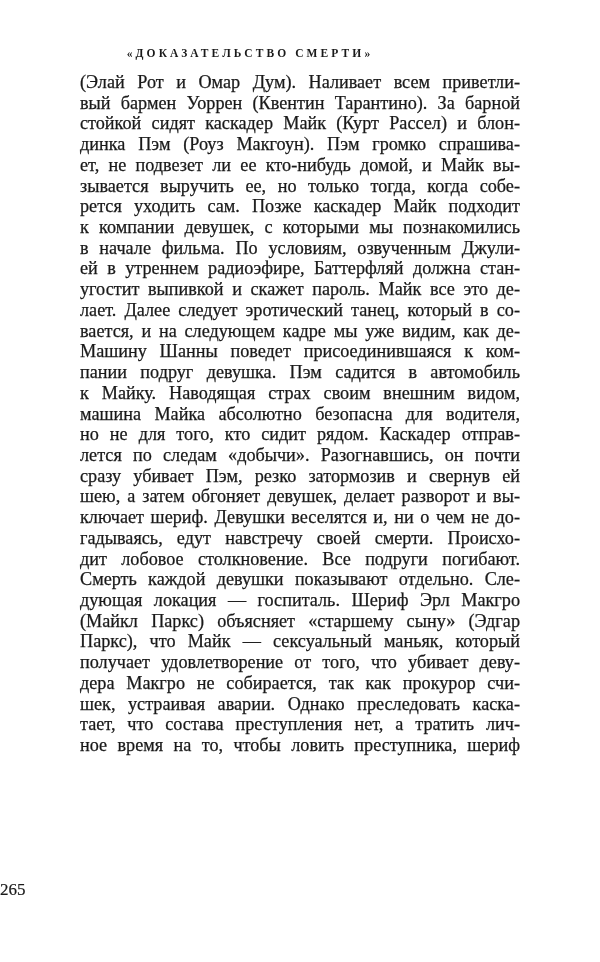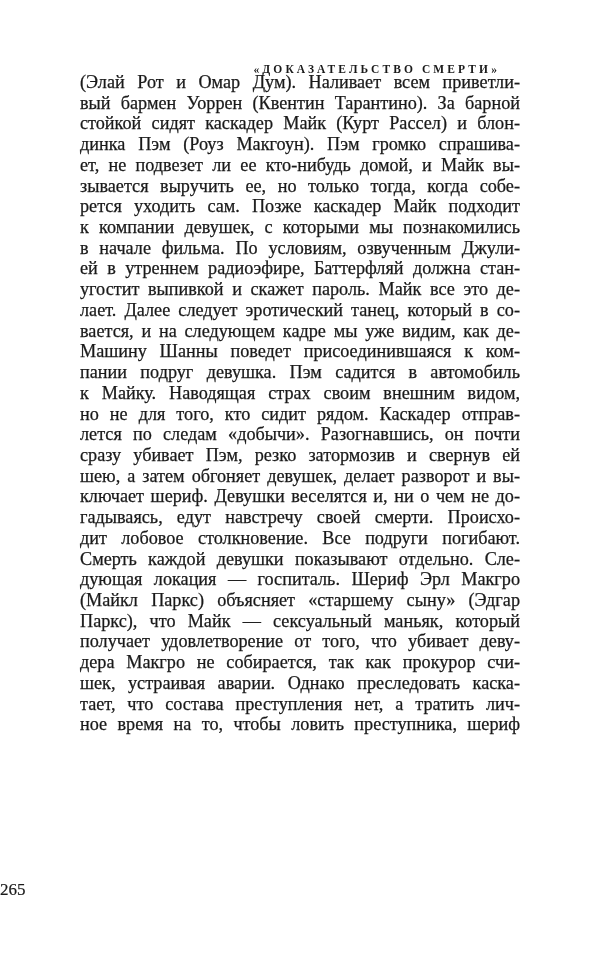--- a/index.html
+++ b/index.html
@@ -10,24 +10,24 @@
     body {
       width: 600px;
       height: 962px;
       position: relative;
       overflow: hidden;
       color: #1a1a1a;
       font-family: "Liberation Serif", "DejaVu Serif", serif;
     }
     .running-head {
       position: absolute;
-      top: 60px;
+      top: 44px;
       left: 0;
       width: 500px;
-      text-align: right;
+      text-align: center;
       font-size: 11.5px;
       font-weight: bold;
       letter-spacing: 3.1px;
       line-height: 18px;
       color: #1a1a1a;
     }
     .text-block {
       position: absolute;
       top: 72px;
       left: 80px;
@@ -69,20 +69,21 @@
   <span class="line">рется уходить сам. Позже каскадер Майк подходит</span>
   <span class="line">к компании девушек, с которыми мы познакомились</span>
   <span class="line">в начале фильма. По условиям, озвученным Джули-</span>
   <span class="line">ей в утреннем радиоэфире, Баттерфляй должна стан-</span>
   <span class="line">угостит выпивкой и скажет пароль. Майк все это де-</span>
   <span class="line">лает. Далее следует эротический танец, который в со-</span>
   <span class="line">вается, и на следующем кадре мы уже видим, как де-</span>
   <span class="line">Машину Шанны поведет присоединившаяся к ком-</span>
   <span class="line">пании подруг девушка. Пэм садится в автомобиль</span>
   <span class="line">к Майку. Наводящая страх своим внешним видом,</span>
+  <span class="line">машина Майка абсолютно безопасна для водителя,</span>
   <span class="line">но не для того, кто сидит рядом. Каскадер отправ-</span>
   <span class="line">лется по следам «добычи». Разогнавшись, он почти</span>
   <span class="line">сразу убивает Пэм, резко затормозив и свернув ей</span>
   <span class="line">шею, а затем обгоняет девушек, делает разворот и вы-</span>
   <span class="line">ключает шериф. Девушки веселятся и, ни о чем не до-</span>
   <span class="line">гадываясь, едут навстречу своей смерти. Происхо-</span>
   <span class="line">дит лобовое столкновение. Все подруги погибают.</span>
   <span class="line">Смерть каждой девушки показывают отдельно. Сле-</span>
   <span class="line">дующая локация — госпиталь. Шериф Эрл Макгро</span>
   <span class="line">(Майкл Паркс) объясняет «старшему сыну» (Эдгар</span>

